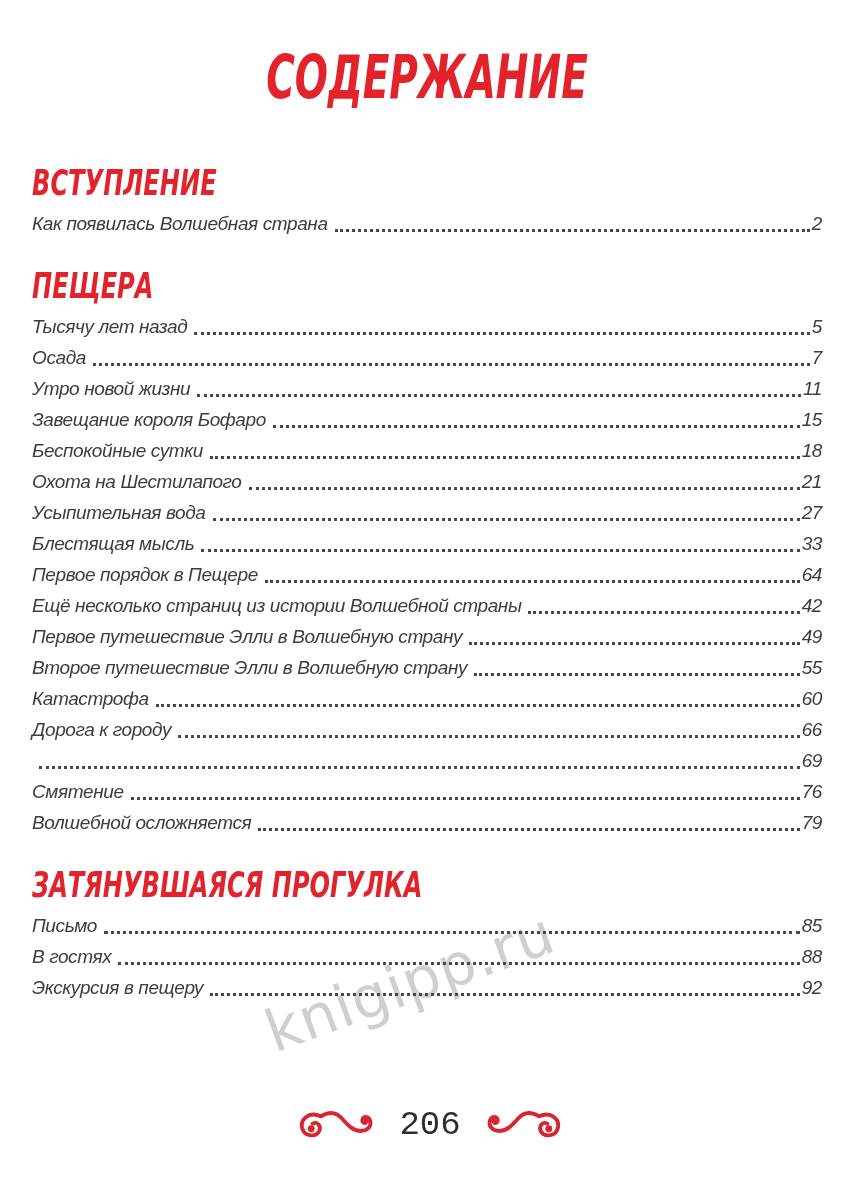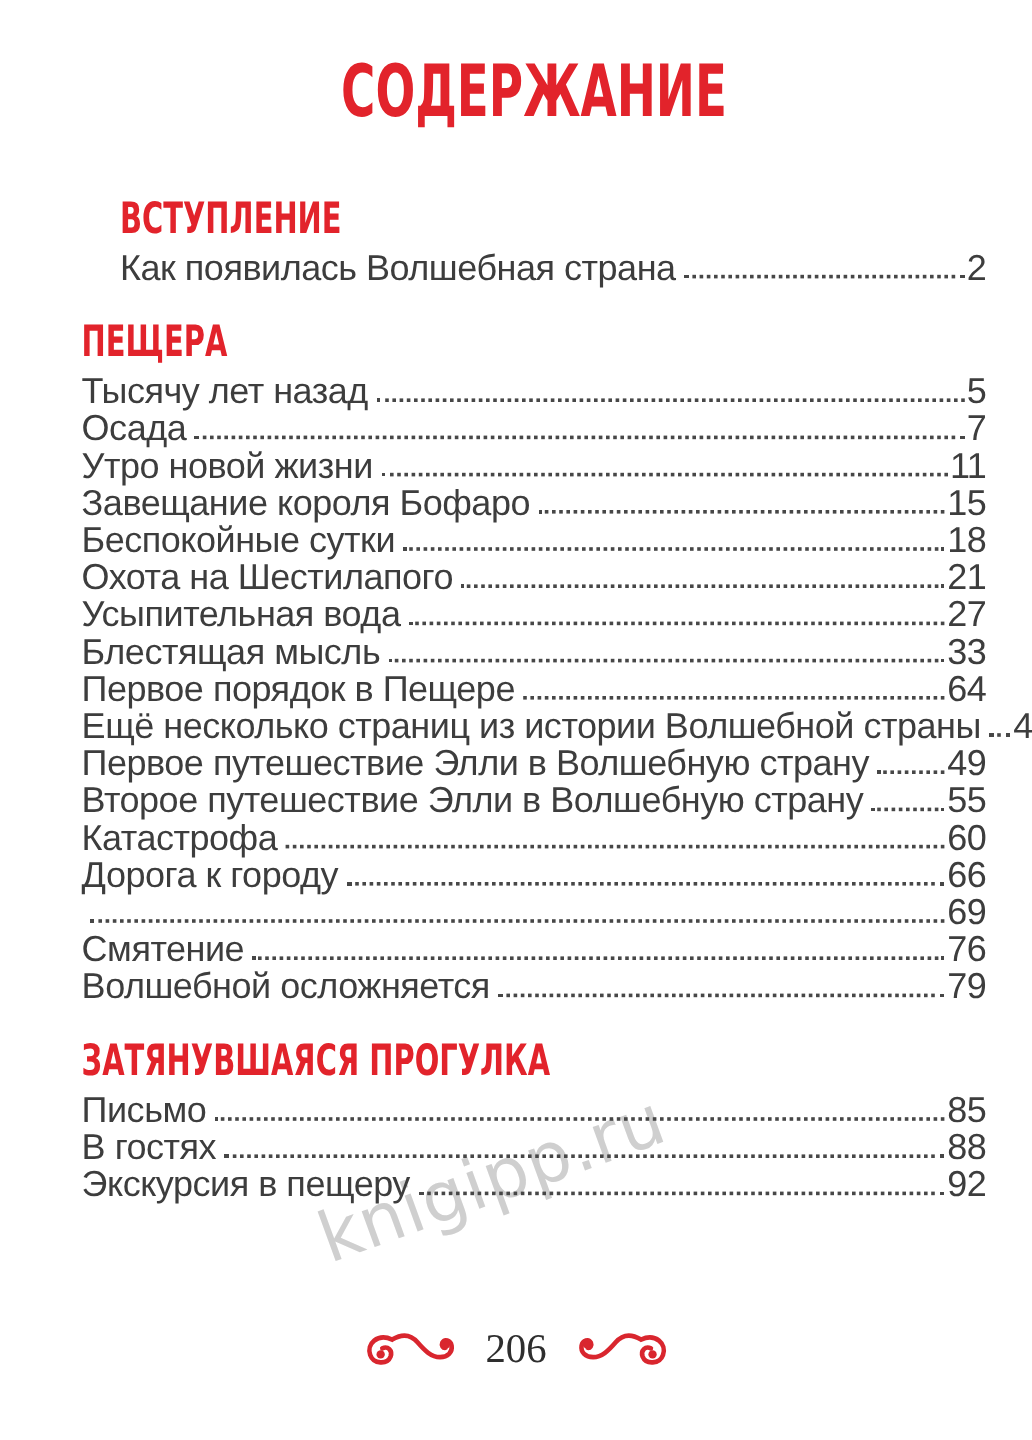--- a/index.html
+++ b/index.html
@@ -29,56 +29,57 @@
     opacity:0.85;
     transform:rotate(-20deg);
     transform-origin:left center;
     letter-spacing:1px;
     white-space:nowrap;
   }
   .page-content{
     position:absolute;
     inset:0;
     z-index:1;
-    padding:0 38px 0 68px;
+    padding:0 38px 0 32px;
+    font-style:italic;
   }
   .page-title{
     margin-top:46px;
     text-align:center;
     font-family:"DejaVu Sans",sans-serif;
     font-weight:bold;
     font-size:60px;
     line-height:62px;
     color:var(--accent);
     transform:scaleX(0.65);
     transform-origin:center;
     white-space:nowrap;
     letter-spacing:0px;
   }
   .toc{display:block;}
   .section{margin-top:28px;}
-  .section:first-child{margin-top:56px;margin-left:32px;}
+  .section:first-child{margin-top:56px;}
   .section-heading{
     font-family:"DejaVu Sans",sans-serif;
     font-weight:bold;
     font-size:36px;
     line-height:38px;
     color:var(--accent);
     transform:scaleX(0.67);
     transform-origin:left center;
     white-space:nowrap;
     margin-bottom:6px;
   }
   .entries{display:block;}
   .entry-row{
     display:flex;
     align-items:flex-end;
     line-height:31px;
     height:31px;
-    font-size:30px;
+    font-size:19px;
     letter-spacing:-0.4px;
     color:var(--text);
   }
   .entry-title{
     white-space:nowrap;
     flex:0 0 auto;
   }
   .leader{
     flex:1 1 auto;
     min-width:18px;
@@ -97,21 +98,21 @@
     top:1106px;
     width:100%;
     z-index:1;
     display:flex;
     justify-content:center;
     align-items:center;
     gap:14px;
   }
   .ornament{width:88px;height:38px;display:block;}
   .footer-page-number{
-    font-family:Liberation Serif, serif;
+    font-family:Liberation Mono, monospace;
     font-size:34px;
     color:var(--footer-text);
     line-height:38px;
   }
 </style>
 </head>
 <body>
 
 <div class="watermark">knigipp.ru</div>
 

